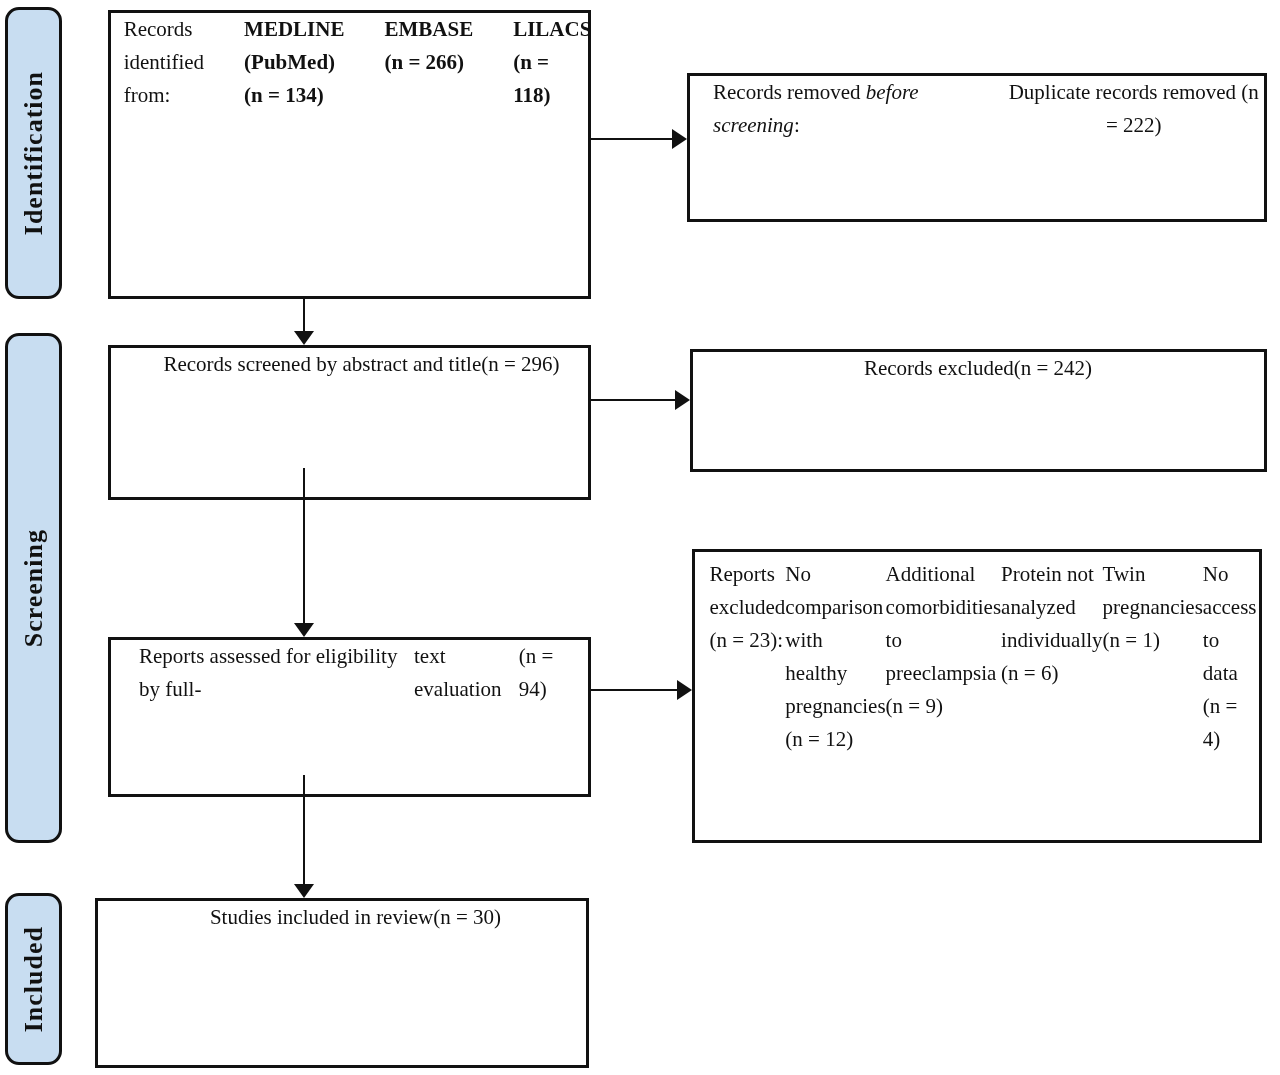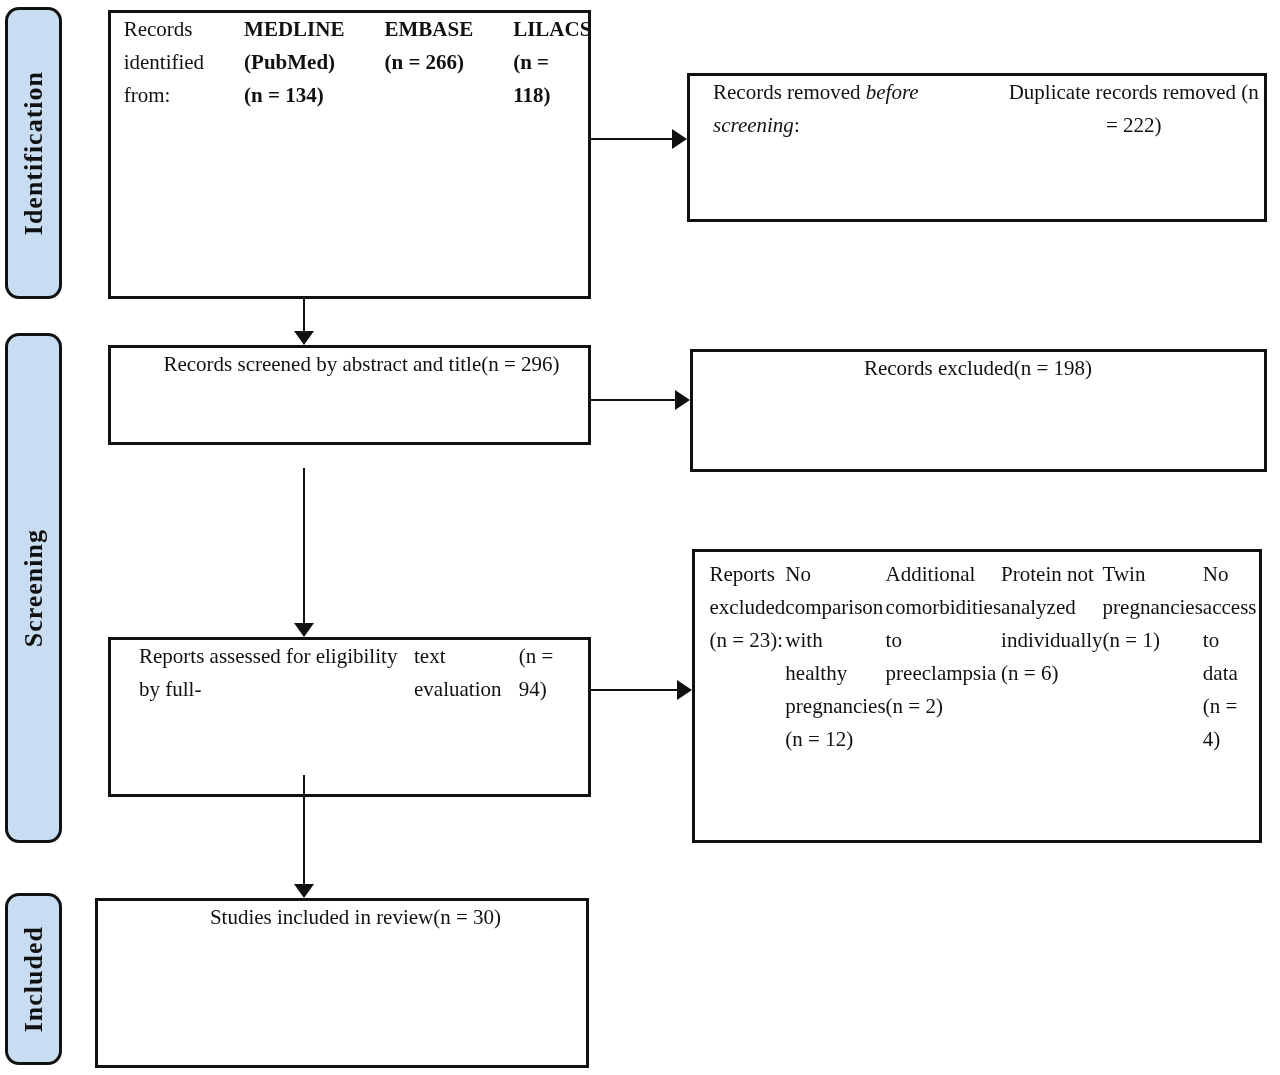--- a/index.html
+++ b/index.html
@@ -75,40 +75,40 @@
     <div class="indent-40">LILACS (n = 118)</div>
   </div>
 
   <div class="fbox" style="left:687px;top:73px;width:580px;height:149px;padding:0 4px 0 23px;">
     <div>
       <span>Records removed </span><span class="em">before screening</span><span>:</span>
     </div>
     <div class="indent-45">Duplicate records removed (n = 222)</div>
   </div>
 
-  <div class="fbox" style="left:108px;top:345px;width:483px;height:100px;padding:0 4px 0 28px;">
+  <div class="fbox" style="left:108px;top:345px;width:483px;height:155px;padding:0 4px 0 28px;">
     <div>Records screened by abstract and title</div>
     <div>(n = 296)</div>
   </div>
 
   <div class="fbox" style="left:690px;top:349px;width:577px;height:123px;padding:0 24px 0 23px;">
     <div>Records excluded</div>
-    <div>(n = 198)</div>
+    <div>(n = 242)</div>
   </div>
 
   <div class="fbox" style="left:108px;top:637px;width:483px;height:160px;padding:0 12px 0 28px;">
     <div>Reports assessed for eligibility by full-</div>
     <div>text evaluation</div>
     <div>(n = 94)</div>
   </div>
 
   <div class="fbox" style="left:692px;top:549px;width:570px;height:294px;padding:6px 12px 0 24px;">
     <div class="gap-after">Reports excluded (n = 23):</div>
     <div>No comparison with healthy pregnancies (n = 12)</div>
-    <div>Additional comorbidities to preeclampsia (n = 2)</div>
+    <div>Additional comorbidities to preeclampsia (n = 9)</div>
     <div>Protein not analyzed individually (n = 6)</div>
     <div>Twin pregnancies (n = 1)</div>
     <div>No access to data (n = 4)</div>
   </div>
 
   <div class="fbox" style="left:95px;top:898px;width:494px;height:170px;padding:0 12px 0 39px;">
     <div>Studies included in review</div>
     <div>(n = 30)</div>
   </div>
 

